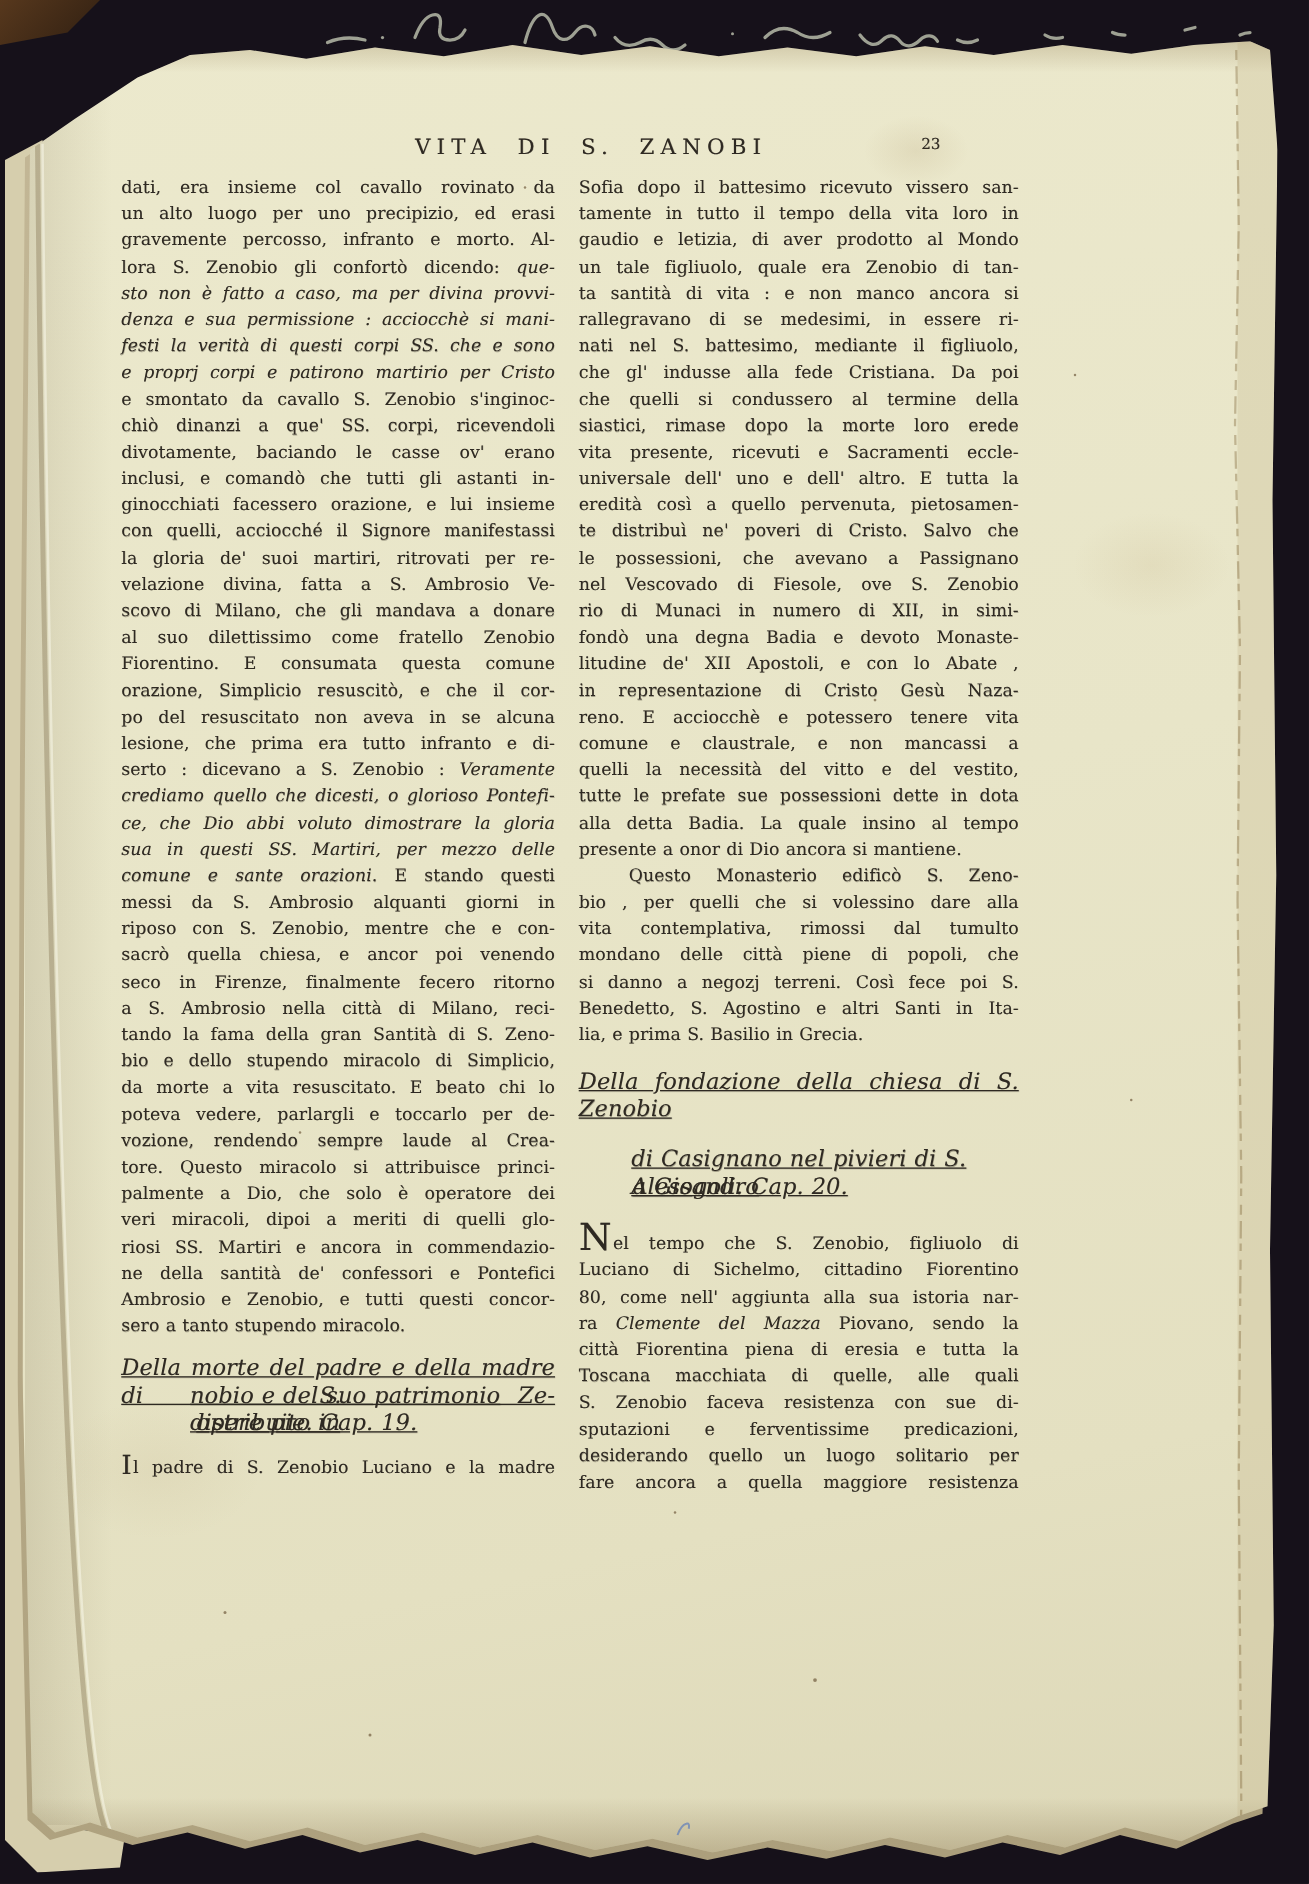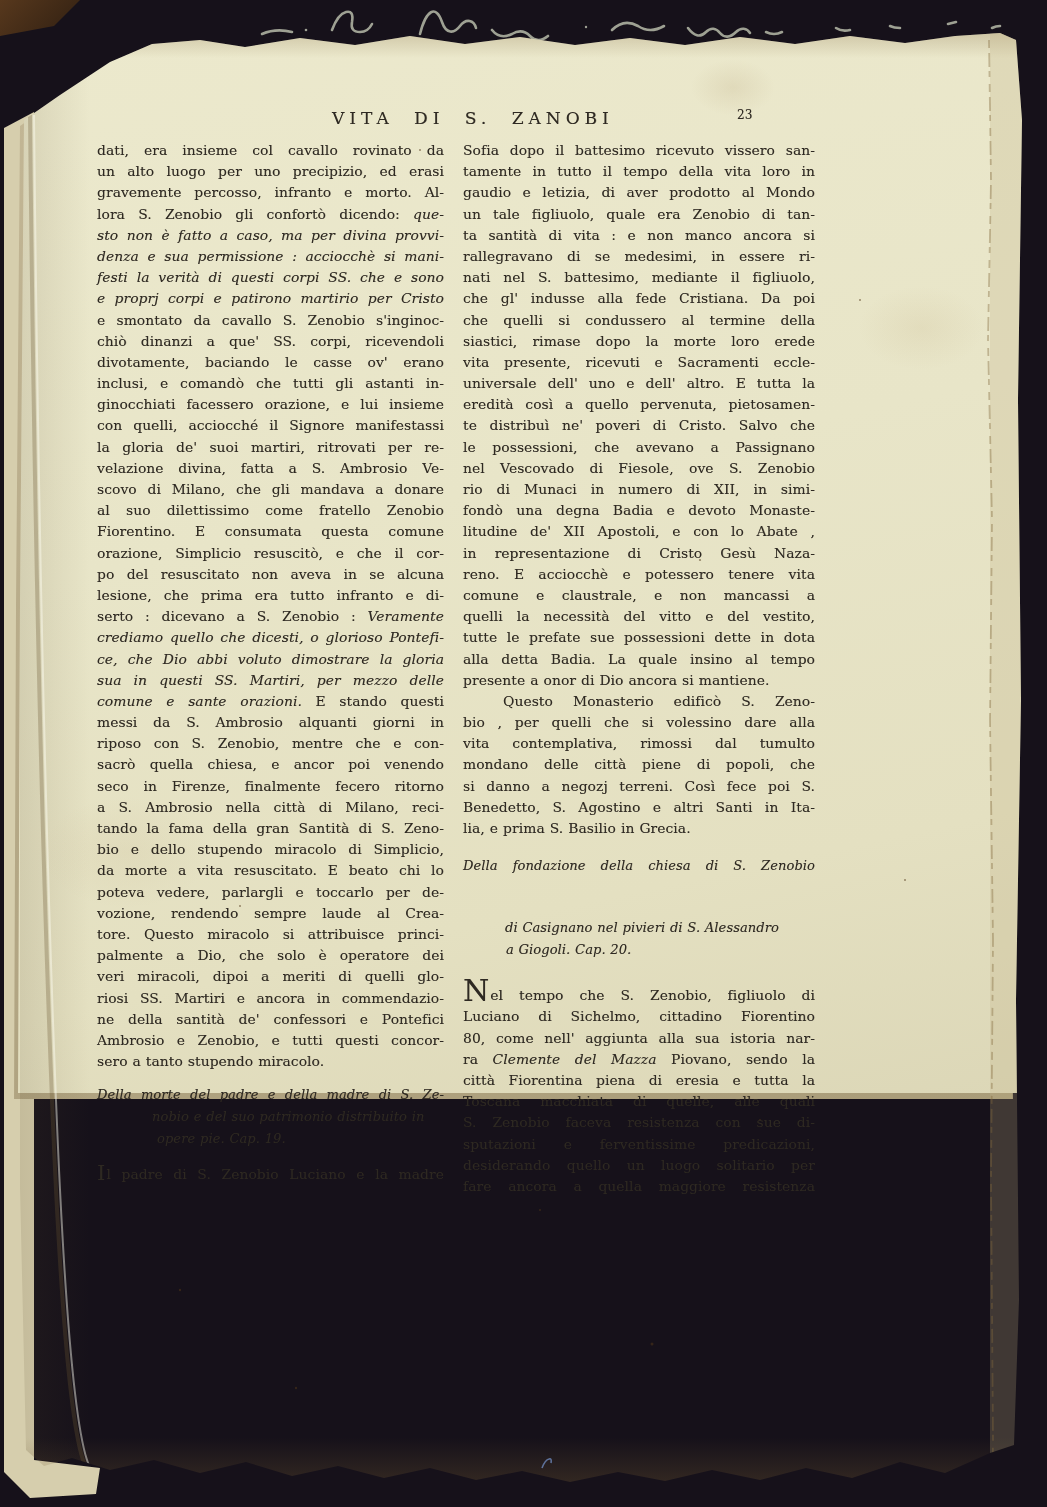--- a/index.html
+++ b/index.html
@@ -15,21 +15,21 @@
   .spine{left:0;top:0;width:90px;height:40px;
          clip-path:polygon(0 0,80px 0,54px 26px,0 36px);
          background:linear-gradient(135deg,#57381d,#2b1c10);}
 
   
   .underpage{left:0;top:0;width:1047px;height:1507px;
     clip-path:polygon(4px 128px,34px 112px,34px 1460px,100px 1468px,96px 1494px,30px 1498px,4px 1472px);
     background:#d6cead;}
 
   
-  .page-shape{left:0;top:0;width:1047px;height:1093px;
+  .page-shape{left:0;top:0;width:1047px;height:1507px;
     clip-path:polygon(24px 120px,60px 95px,110px 62px,152px 44px,200px 40px,245px 47px,300px 38px,355px 45px,410px 36px,465px 44px,520px 37px,575px 45px,630px 38px,685px 45px,740px 37px,795px 44px,850px 36px,905px 43px,955px 36px,1000px 33px,1016px 40px,1022px 120px,1018px 400px,1021px 700px,1016px 1000px,1019px 1300px,1014px 1445px,990px 1453px,945px 1473px,900px 1462px,852px 1478px,806px 1468px,760px 1480px,712px 1470px,665px 1481px,618px 1472px,570px 1482px,522px 1471px,476px 1480px,430px 1468px,384px 1478px,338px 1466px,292px 1476px,246px 1462px,200px 1473px,154px 1460px,110px 1470px,72px 1458px,44px 1466px,26px 1450px,18px 1100px,20px 600px);}
   .page-shadow{background:linear-gradient(160deg,#c4b897,#a99c79);transform:translate(-4px,6px);}
 
   .page{background:
       radial-gradient(90px 60px at 88% 30%, rgba(170,140,85,0.10), transparent 70%),
       radial-gradient(120px 80px at 12% 78%, rgba(160,130,80,0.08), transparent 70%),
       radial-gradient(60px 40px at 70% 8%, rgba(150,120,70,0.12), transparent 70%),
       linear-gradient(168deg,#ece9cd 0%,#e8e5c8 45%,#e4e0c1 78%,#dcd7b7 100%);}
 
   .edge-dirt-top{left:0;top:30px;width:1047px;height:28px;
@@ -46,21 +46,21 @@
   .page-num{left:737px;top:108px;font-size:12px;color:var(--ink);
       text-shadow:.3px .3px .3px rgba(40,35,25,.4);}
 
   
   .col{position:absolute;top:140px;text-shadow:.3px .3px .35px rgba(40,35,25,.35);}
   #left-col{left:97px;width:347px;}
   #right-col{left:463px;width:352px;}
   .tl{height:21.2px;line-height:21.2px;font-size:13.8px;letter-spacing:.1px;word-spacing:.5px;
       text-align:justify;text-align-last:justify;white-space:normal;}
   .tl.nj{text-align:left;text-align-last:left;}
-  .hl{height:22px;line-height:22px;font-size:13px;}
+  .hl{height:22px;line-height:22px;font-size:18px;text-decoration:underline;}
   .it{font-style:italic;}
   .init{display:inline-block;line-height:0;transform:translateY(1px);margin-right:1px;}
 </style>
 </head>
 <body>
 
 <div id="scene">
 
   <svg class="abs" width="1047" height="60" viewBox="0 0 1047 60" style="left:0;top:0;">
     <g fill="none" stroke="#ccd1bc" stroke-width="2.6" stroke-linecap="round" opacity="0.75">

